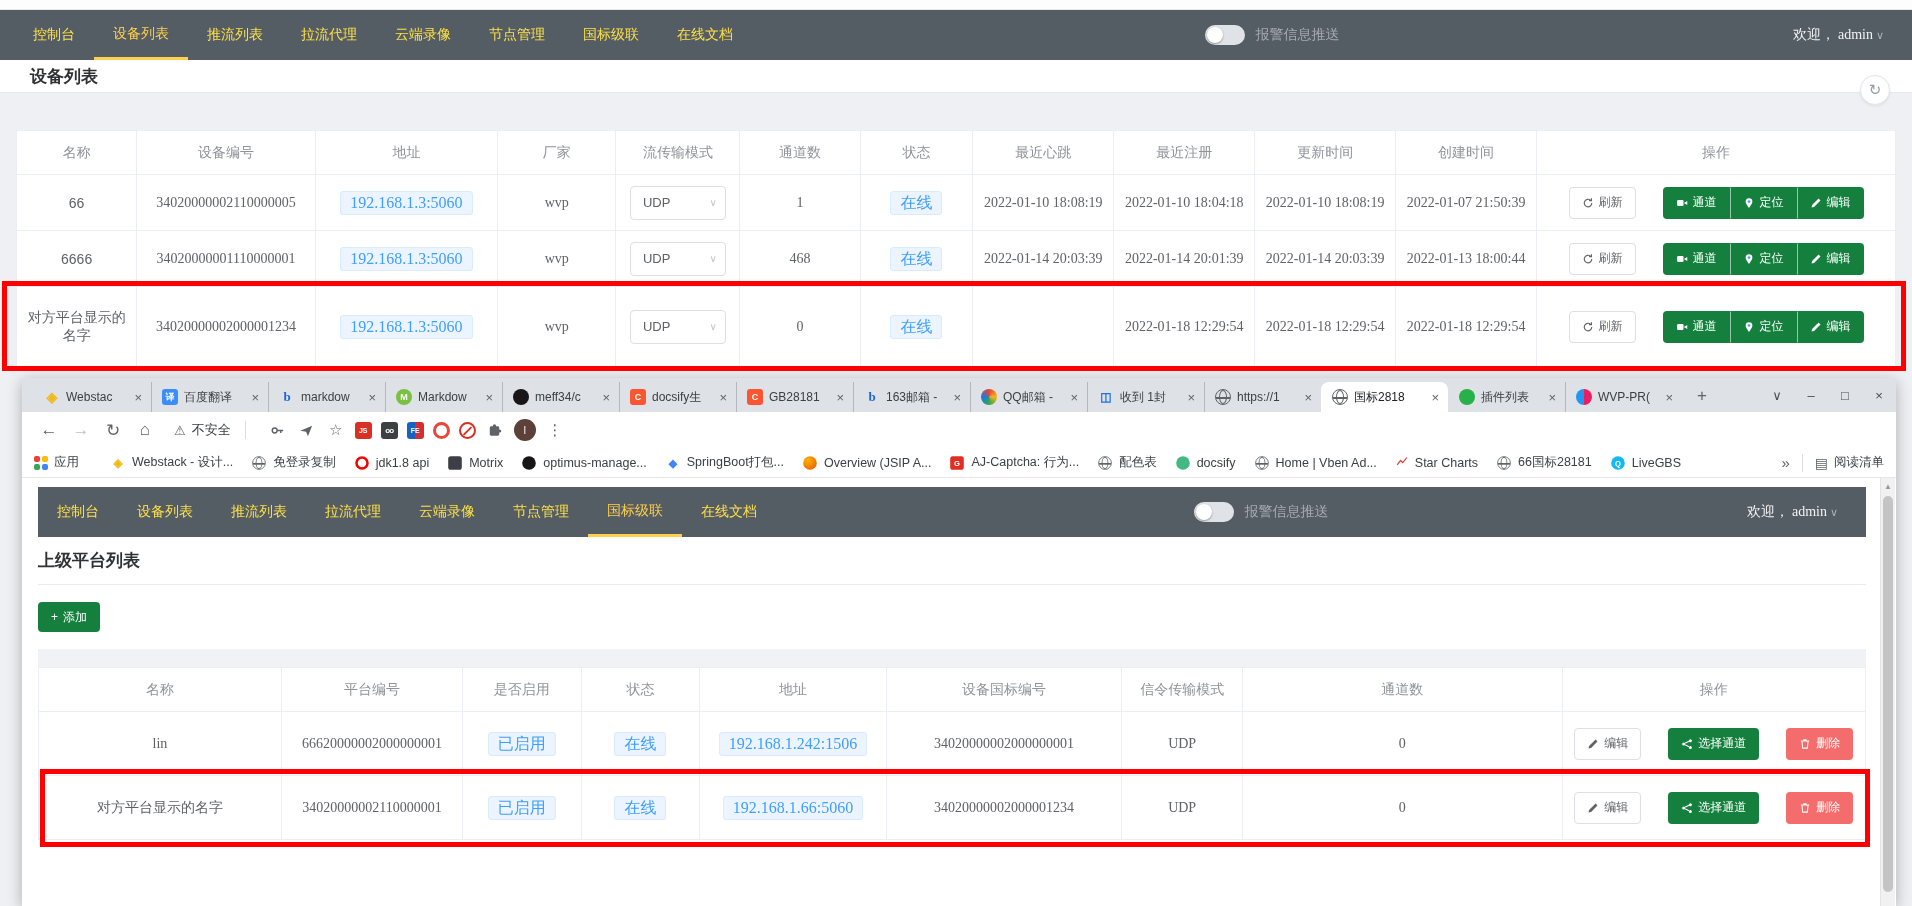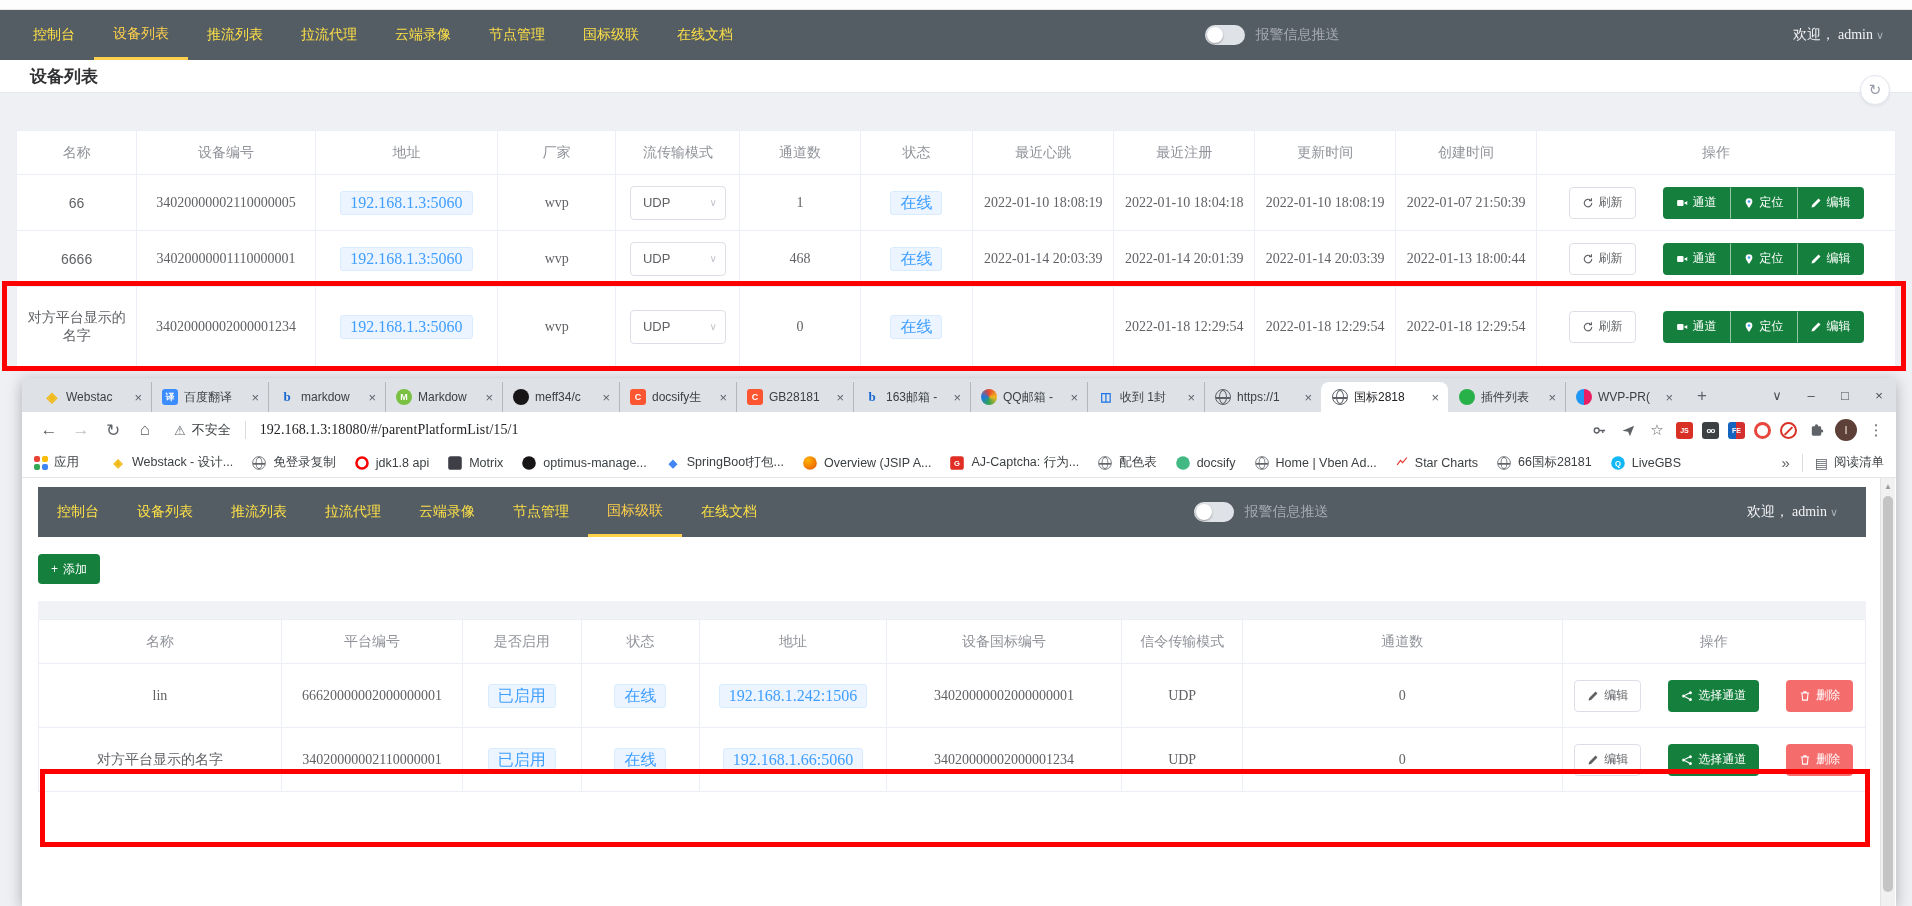--- a/index.html
+++ b/index.html
@@ -443,21 +443,20 @@
     <div class="toolbar">
       <span class="navbtn">←</span>
       <span class="navbtn disabled">→</span>
       <span class="navbtn">↻</span>
       <span class="navbtn">⌂</span>
       <span class="secchip">
         <span class="warn">⚠</span>
         <span>不安全</span>
       </span>
       <span class="chipsep"></span>
-      <div class="url num">192.168.1.3:18080/#/parentPlatformList/15/1</div>
       <div class="tb-right">
         <span class="tbic">
             <svg viewBox="0 0 16 16">
               <circle cx="5" cy="8" r="2.6" fill="none" stroke="currentColor" stroke-width="1.5"></circle>
               <path d="M7.6 8H14M11.5 8v2.6" stroke="currentColor" stroke-width="1.5" fill="none"></path>
             </svg>
           </span>
         <span class="tbic">
             <svg viewBox="0 0 16 16">
               <path d="M1.5 8.2L14 3 9.5 14 7.6 9.3 1.5 8.2z" fill="currentColor"></path>
@@ -577,20 +576,23 @@
             </span>
           <span class="toggle-label">报警信息推送</span>
         </div>
         <div class="welcome">
           <span>欢迎，</span>
             <span class="adm">admin</span>
           <span class="chev">∨</span>
         </div>
       </nav>
 
+      <div class="inner-title">
+        <span class="page-h1">上级平台列表</span>
+      </div>
 
       <div class="inner-toolbar">
         <button class="btn btn-primary add-btn">
             <span>+</span>
             <span>添加</span>
           </button>
       </div>
 
       <div class="gray-band"></div>
 

